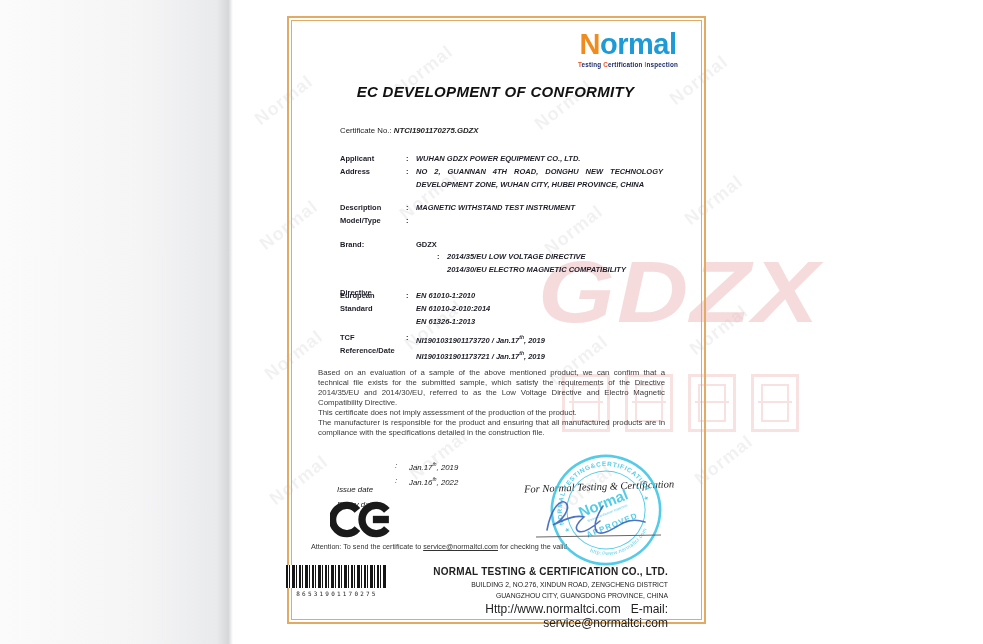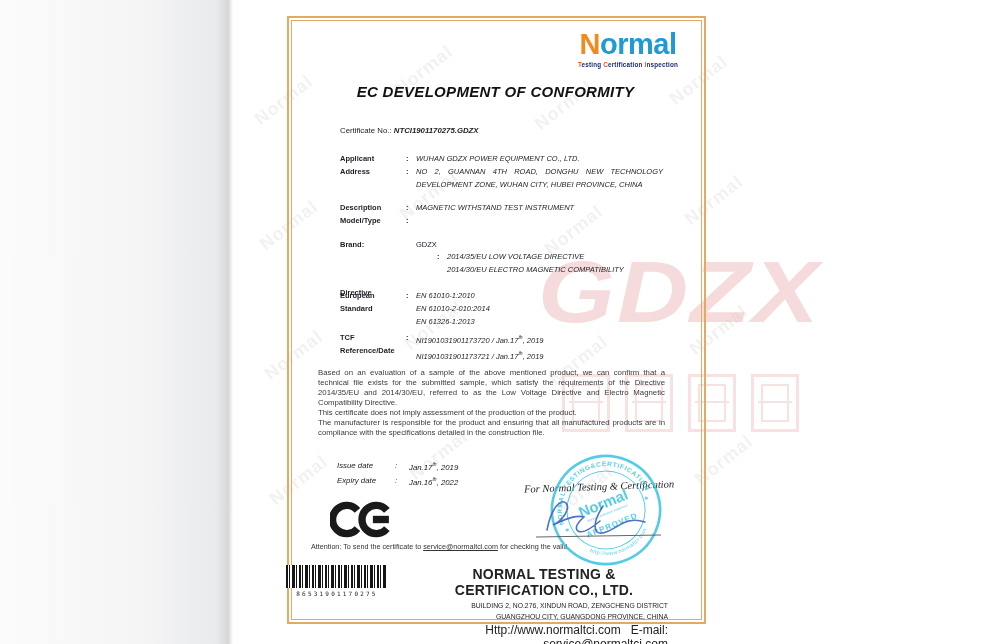--- a/index.html
+++ b/index.html
@@ -33,32 +33,32 @@
   .logo .tagline .ini{color:#e8531f;}
   
   .title{position:absolute;left:287px;top:83px;width:417px;z-index:3;text-align:center;
       font-size:15px;font-weight:700;font-style:italic;letter-spacing:.3px;color:#111;}
   .certno{position:absolute;left:340px;top:126px;z-index:3;font-size:7.8px;color:#222;}
   .certno .num{font-style:italic;font-weight:600;}
   
   .row{position:absolute;left:340px;z-index:3;display:flex;font-size:7.5px;line-height:13.2px;}
   .row .lbl{width:66px;font-weight:700;flex:none;}
   .row .col{width:10px;font-weight:700;flex:none;}
-  .row .val{width:247px;font-weight:400;font-style:italic;flex:none;}
+  .row .val{width:247px;font-weight:700;font-style:italic;flex:none;}
   .row .val.just{text-align:justify;}
   .row.directive .lbl{width:97px;margin-top:36px;}
   .row.directive .val{width:216px;}
   
   .bodytext{position:absolute;left:318px;top:368px;width:347px;z-index:3;font-size:7.8px;
       line-height:10px;color:#3a3a3a;}
   .bodytext p{margin:0;text-align:justify;}
   
   .daterow{position:absolute;left:337px;z-index:3;display:flex;font-size:7.8px;font-style:italic;
       color:#222;}
-  .daterow .dlbl{width:58px;flex:none;}
+  .daterow .dlbl{width:58px;flex:none;margin-top:24px;}
   .daterow .dcol{width:14px;flex:none;}
   sup{font-size:5px;}
   
   .ce{position:absolute;left:330px;top:494px;z-index:3;}
   
   .forline{position:absolute;left:524px;top:481px;width:150px;z-index:3;
       font-family:"Liberation Serif",serif;font-style:italic;font-size:10.5px;color:#222;
       transform:rotate(-2deg);white-space:nowrap;}
   .sig{position:absolute;left:533px;top:494px;z-index:5;}
   .stamp{position:absolute;left:548px;top:452px;z-index:4;transform:rotate(-22deg);opacity:.85;}
@@ -69,21 +69,21 @@
   .barcode{position:absolute;left:286px;top:565px;z-index:3;width:100px;height:23px;
       background:repeating-linear-gradient(90deg,
         #151515 0px,#151515 2px,#ffffff 2px,#ffffff 3px,
         #151515 3px,#151515 4px,#ffffff 4px,#ffffff 6px,
         #151515 6px,#151515 9px,#ffffff 9px,#ffffff 10px,
         #151515 10px,#151515 11px,#ffffff 11px,#ffffff 13px);}
   .barcode-digits{position:absolute;left:286px;top:590px;width:102px;z-index:3;text-align:center;
       font-family:"DejaVu Sans Mono",monospace;font-size:6px;letter-spacing:2.2px;color:#222;}
   
   .footer{position:absolute;left:420px;top:566px;width:248px;z-index:3;text-align:right;color:#222;}
-  .footer .company{font-size:14px;font-weight:700;letter-spacing:.2px;margin-bottom:3px;text-align:center;}
+  .footer .company{font-size:10px;font-weight:700;letter-spacing:.2px;margin-bottom:3px;}
   .footer .addr{font-size:6.8px;line-height:10.5px;}
   .footer .contact{font-size:12px;margin-top:1px;}
   .footer .contact .web{margin-right:10px;}
 </style>
 </head>
 <body>
 
 <div class="stage">
 
   <div class="scan-edge"></div>

